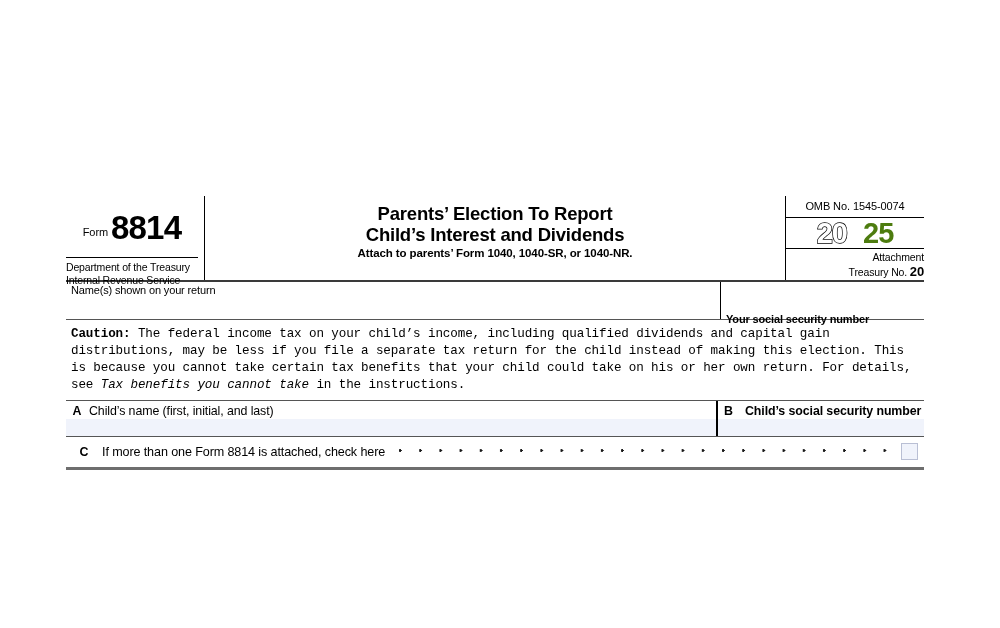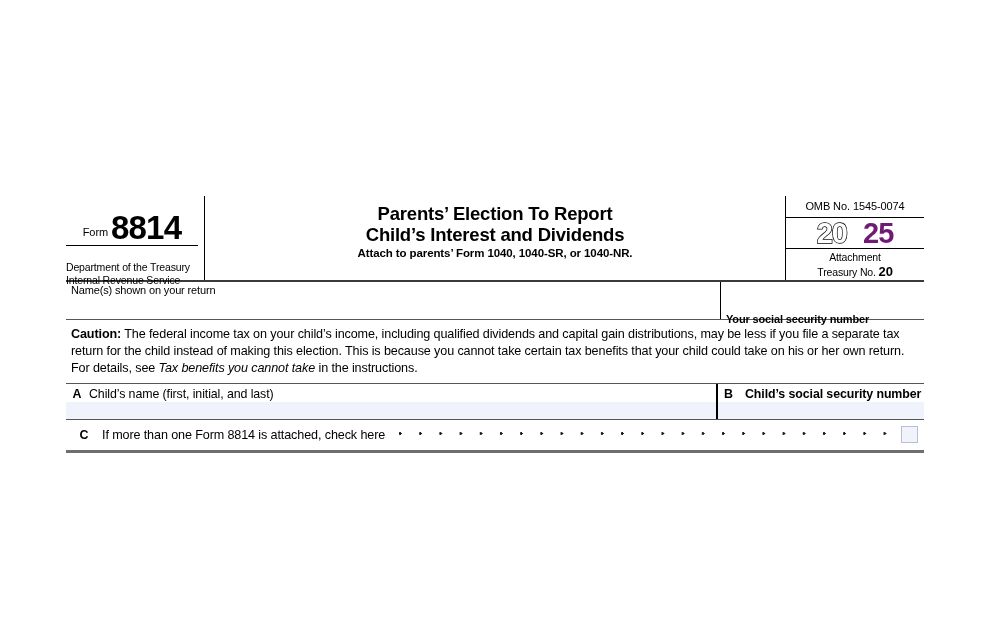--- a/index.html
+++ b/index.html
@@ -59,22 +59,22 @@
     letter-spacing: -0.1px;
   }
   .form-number {
     font-size: 33px;
     font-weight: bold;
     line-height: 0.92;
     letter-spacing: -0.8px;
   }
   .dept-block {
     border-top: 1.3px solid #000;
-    margin-top: 2px;
-    padding-top: 15px;
+    margin-top: 14px;
+    padding-top: 3px;
     font-size: 10.5px;
     line-height: 1.28;
     letter-spacing: -0.15px;
   }
 
   
   .hdr-center {
     flex: 1 1 auto;
     border-right: 1.6px solid #000;
     box-sizing: border-box;
@@ -126,26 +126,27 @@
     font-weight: bold;
     line-height: 1;
     letter-spacing: -1px;
     display: inline-block;
   }
   .year-outline {
     color: #ffffff;
     -webkit-text-stroke: 1.4px #000;
     paint-order: stroke fill;
   }
-  .year-solid { color: #701a75; }
+  .year-solid { color: #4d7c0f; }
   .omb-attach {
     font-size: 10.5px;
     line-height: 1.25;
     padding-top: 2px;
     letter-spacing: -0.15px;
+    text-align: right;
   }
   .omb-attach .seq-num {
     font-weight: bold;
     font-size: 13px;
   }
 
   
   .name-row {
     display: flex;
     border-bottom: 1.6px solid #555;
@@ -185,20 +186,21 @@
   .caution-block {
     border-bottom: 1.6px solid #555;
     padding: 6px 4px 6px 5px;
     box-sizing: border-box;
   }
   .caution-text {
     font-size: 12.6px;
     line-height: 1.345;
     text-align: left;
     letter-spacing: -0.12px;
+    font-family: Liberation Mono, monospace;
   }
   .caution-text b { font-weight: bold; }
   .caution-text i { font-style: italic; }
 
   
   .ab-row {
     display: flex;
     border-bottom: 1.6px solid #555;
     height: 36px;
     box-sizing: border-box;

